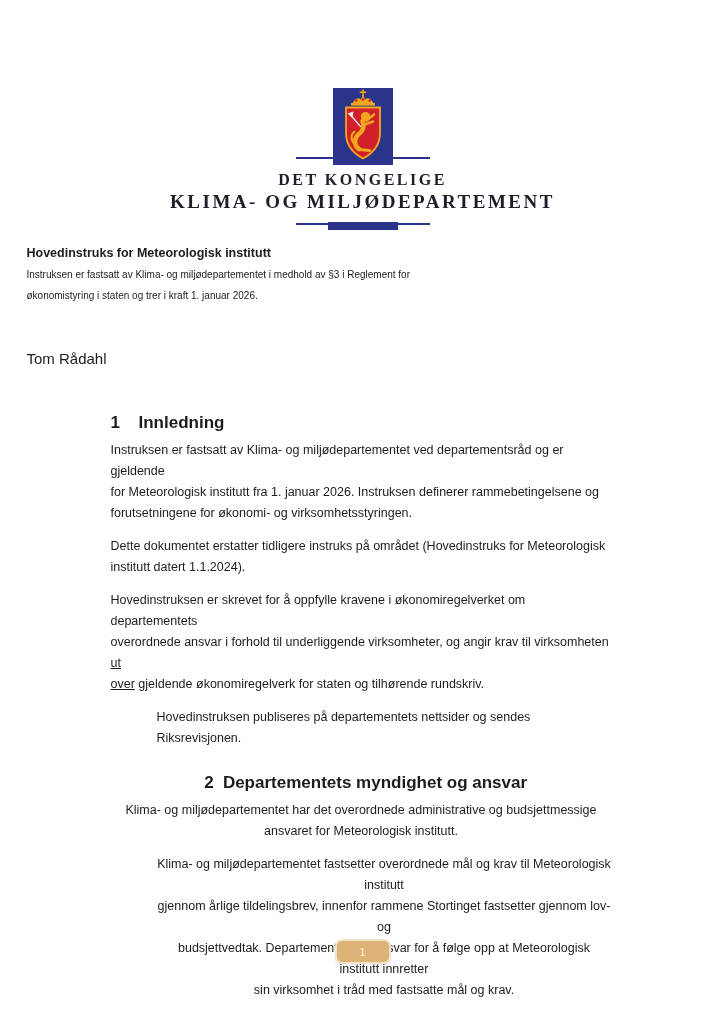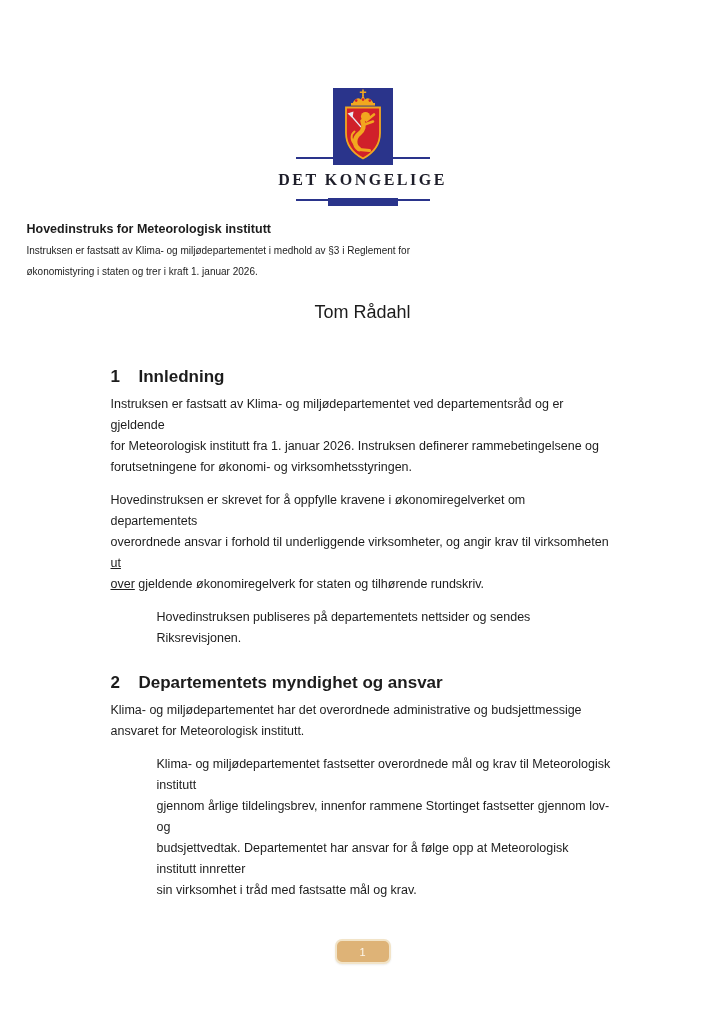--- a/index.html
+++ b/index.html
@@ -35,26 +35,26 @@
     letter-spacing: 2.5px; color: var(--letterhead-text);
   }
   .divider { position: relative; width: 134px; height: 9px; margin: 8px auto 0; }
   .divider-line { position: absolute; top: 1px; left: 0; right: 0; height: 2px; background: var(--crest-blue); }
   .divider-block { position: absolute; top: 0; left: 32px; width: 70px; height: 8px; background: var(--crest-blue); }
 
   
   .title-block { margin-top: 12px; text-align: left; }
   .doc-title { font-size: 12.5px; font-weight: bold; line-height: 21px; }
   .doc-subtitle { font-size: 10px; line-height: 21px; white-space: pre-line; }
-  .signature { margin-top: 20px; text-align: center; font-size: 18px; line-height: 21px; }
+  .signature { margin-top: 42px; font-size: 15px; line-height: 21px; }
 
   
   .doc-body { padding: 0 87px 0 84px; }
   .doc-section:first-child { margin-top: 44px; }
-  .doc-section + .doc-section { margin-top: 24px; }
+  .doc-section + .doc-section { margin-top: 24px; text-align: center; }
   .section-heading { font-size: 17px; line-height: 20px; font-weight: bold; margin-bottom: 7px; }
   .sec-num { display: inline-block; width: 28px; }
   .body-par {
     font-size: 12.5px; line-height: 21px;
     white-space: pre-line;
     margin-bottom: 12px;
   }
   .body-par:last-child { margin-bottom: 0; margin-left: 46px; }
   .u { text-decoration: underline; }
 
@@ -95,20 +95,21 @@
         <path d="M18 27.5 L28 39" stroke="#e9e9f2" stroke-width="1.2"></path>
 
         <path d="M26 61 C20.5 57.5 21 49.5 26.5 45.5 C30.5 42.5 31.5 37.5 29.5 33" stroke="var(--lion-gold)" stroke-width="4.6" fill="none" stroke-linecap="round"></path>
         <circle cx="32.5" cy="28.5" r="4.6" fill="var(--lion-gold)"></circle>
         <path d="M33.5 32.5 L41 26.5 M31.5 36.5 L40 33.5" stroke="var(--lion-gold)" stroke-width="2.6" fill="none" stroke-linecap="round"></path>
         <path d="M26 61.5 L36.5 62.5" stroke="var(--lion-gold)" stroke-width="3.2" fill="none" stroke-linecap="round"></path>
         <path d="M22.5 57 C17.5 53 17.5 46.5 21.5 43.5" stroke="var(--lion-gold)" stroke-width="2" fill="none" stroke-linecap="round"></path>
       </svg>
     </div>
     <div class="org-line1">DET KONGELIGE</div>
+    <div class="org-line2">KLIMA- OG MILJØDEPARTEMENT</div>
     <div class="divider">
       <span class="divider-line"></span>
       <span class="divider-block"></span>
     </div>
   </header>
 
   <section class="title-block">
     <h1 class="doc-title">Hovedinstruks for Meteorologisk institutt</h1>
     <p class="doc-subtitle">Instruksen er fastsatt av Klima- og miljødepartementet i medhold av §3 i Reglement for
 økonomistyring i staten og trer i kraft 1. januar 2026.</p>
@@ -118,20 +119,22 @@
     <div>Tom Rådahl</div>
   </section>
 
   <main class="doc-body">
   <section class="doc-section">
     <h2 class="section-heading"><span class="sec-num">1</span><span class="sec-title">Innledning</span></h2>
     <div class="paragraphs">
           <p class="body-par"><span>Instruksen er fastsatt av Klima- og miljødepartementet ved departementsråd og er gjeldende
 for Meteorologisk institutt fra 1. januar 2026. Instruksen definerer rammebetingelsene og
 forutsetningene for økonomi- og virksomhetsstyringen.</span></p>
+          <p class="body-par"><span>Dette dokumentet erstatter tidligere instruks på området (Hovedinstruks for Meteorologisk
+institutt datert 1.1.2024).</span></p>
           <p class="body-par"><span>Hovedinstruksen er skrevet for å oppfylle kravene i økonomiregelverket om departementets
 overordnede ansvar i forhold til underliggende virksomheter, og angir krav til virksomheten </span><span class="u">ut</span><span>
 </span><span class="u">over</span><span> gjeldende økonomiregelverk for staten og tilhørende rundskriv.</span></p>
           <p class="body-par"><span>Hovedinstruksen publiseres på departementets nettsider og sendes Riksrevisjonen.</span></p>
         </div>
   </section>
 
   <section class="doc-section">
     <h2 class="section-heading"><span class="sec-num">2</span><span class="sec-title">Departementets myndighet og ansvar</span></h2>
     <div class="paragraphs">

